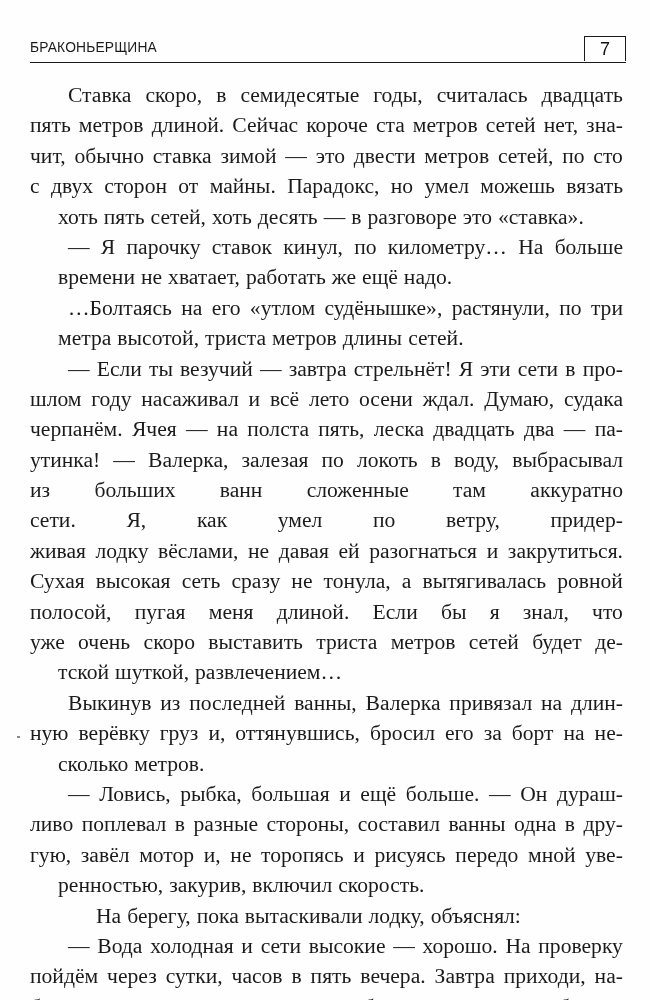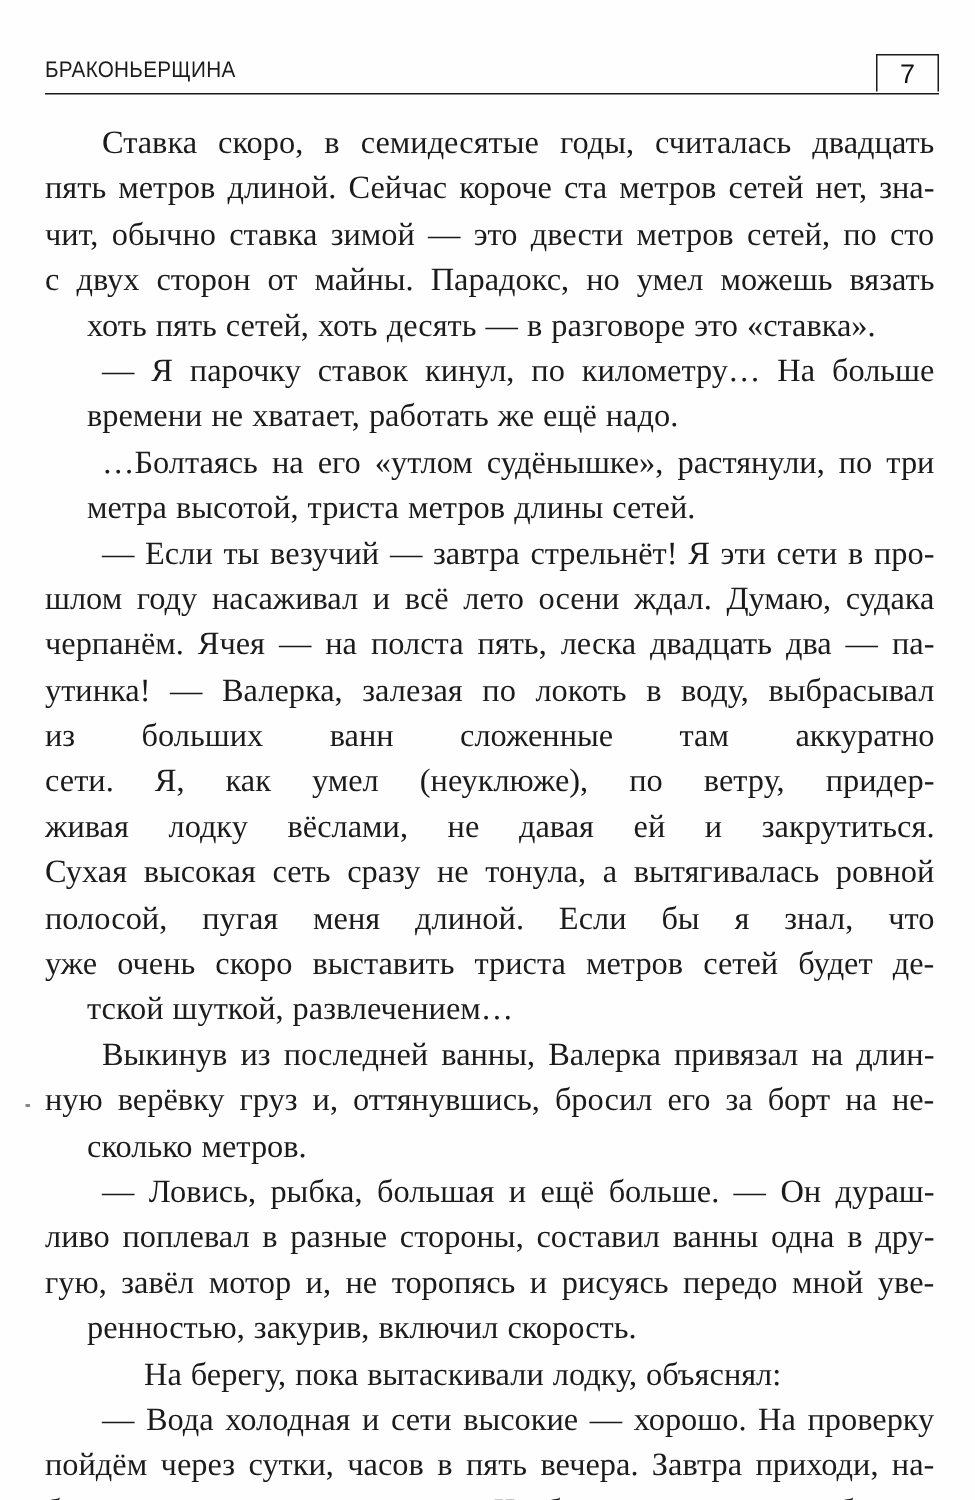--- a/index.html
+++ b/index.html
@@ -196,32 +196,32 @@
         <span class="w">ванн</span>
         <span class="w">сложенные</span>
         <span class="w">там</span>
         <span class="w">аккуратно</span>
       </div>
       <div class="line">
         <span class="w">сети.</span>
         <span class="w">Я,</span>
         <span class="w">как</span>
         <span class="w">умел</span>
-        <span class="w">(неуклюже),</span>
         <span class="w">по</span>
         <span class="w">ветру,</span>
         <span class="w">придер-</span>
       </div>
       <div class="line">
         <span class="w">живая</span>
         <span class="w">лодку</span>
         <span class="w">вёслами,</span>
         <span class="w">не</span>
         <span class="w">давая</span>
         <span class="w">ей</span>
+        <span class="w">разогнаться</span>
         <span class="w">и</span>
         <span class="w">закрутиться.</span>
       </div>
       <div class="line">
         <span class="w">Сухая</span>
         <span class="w">высокая</span>
         <span class="w">сеть</span>
         <span class="w">сразу</span>
         <span class="w">не</span>
         <span class="w">тонула,</span>

